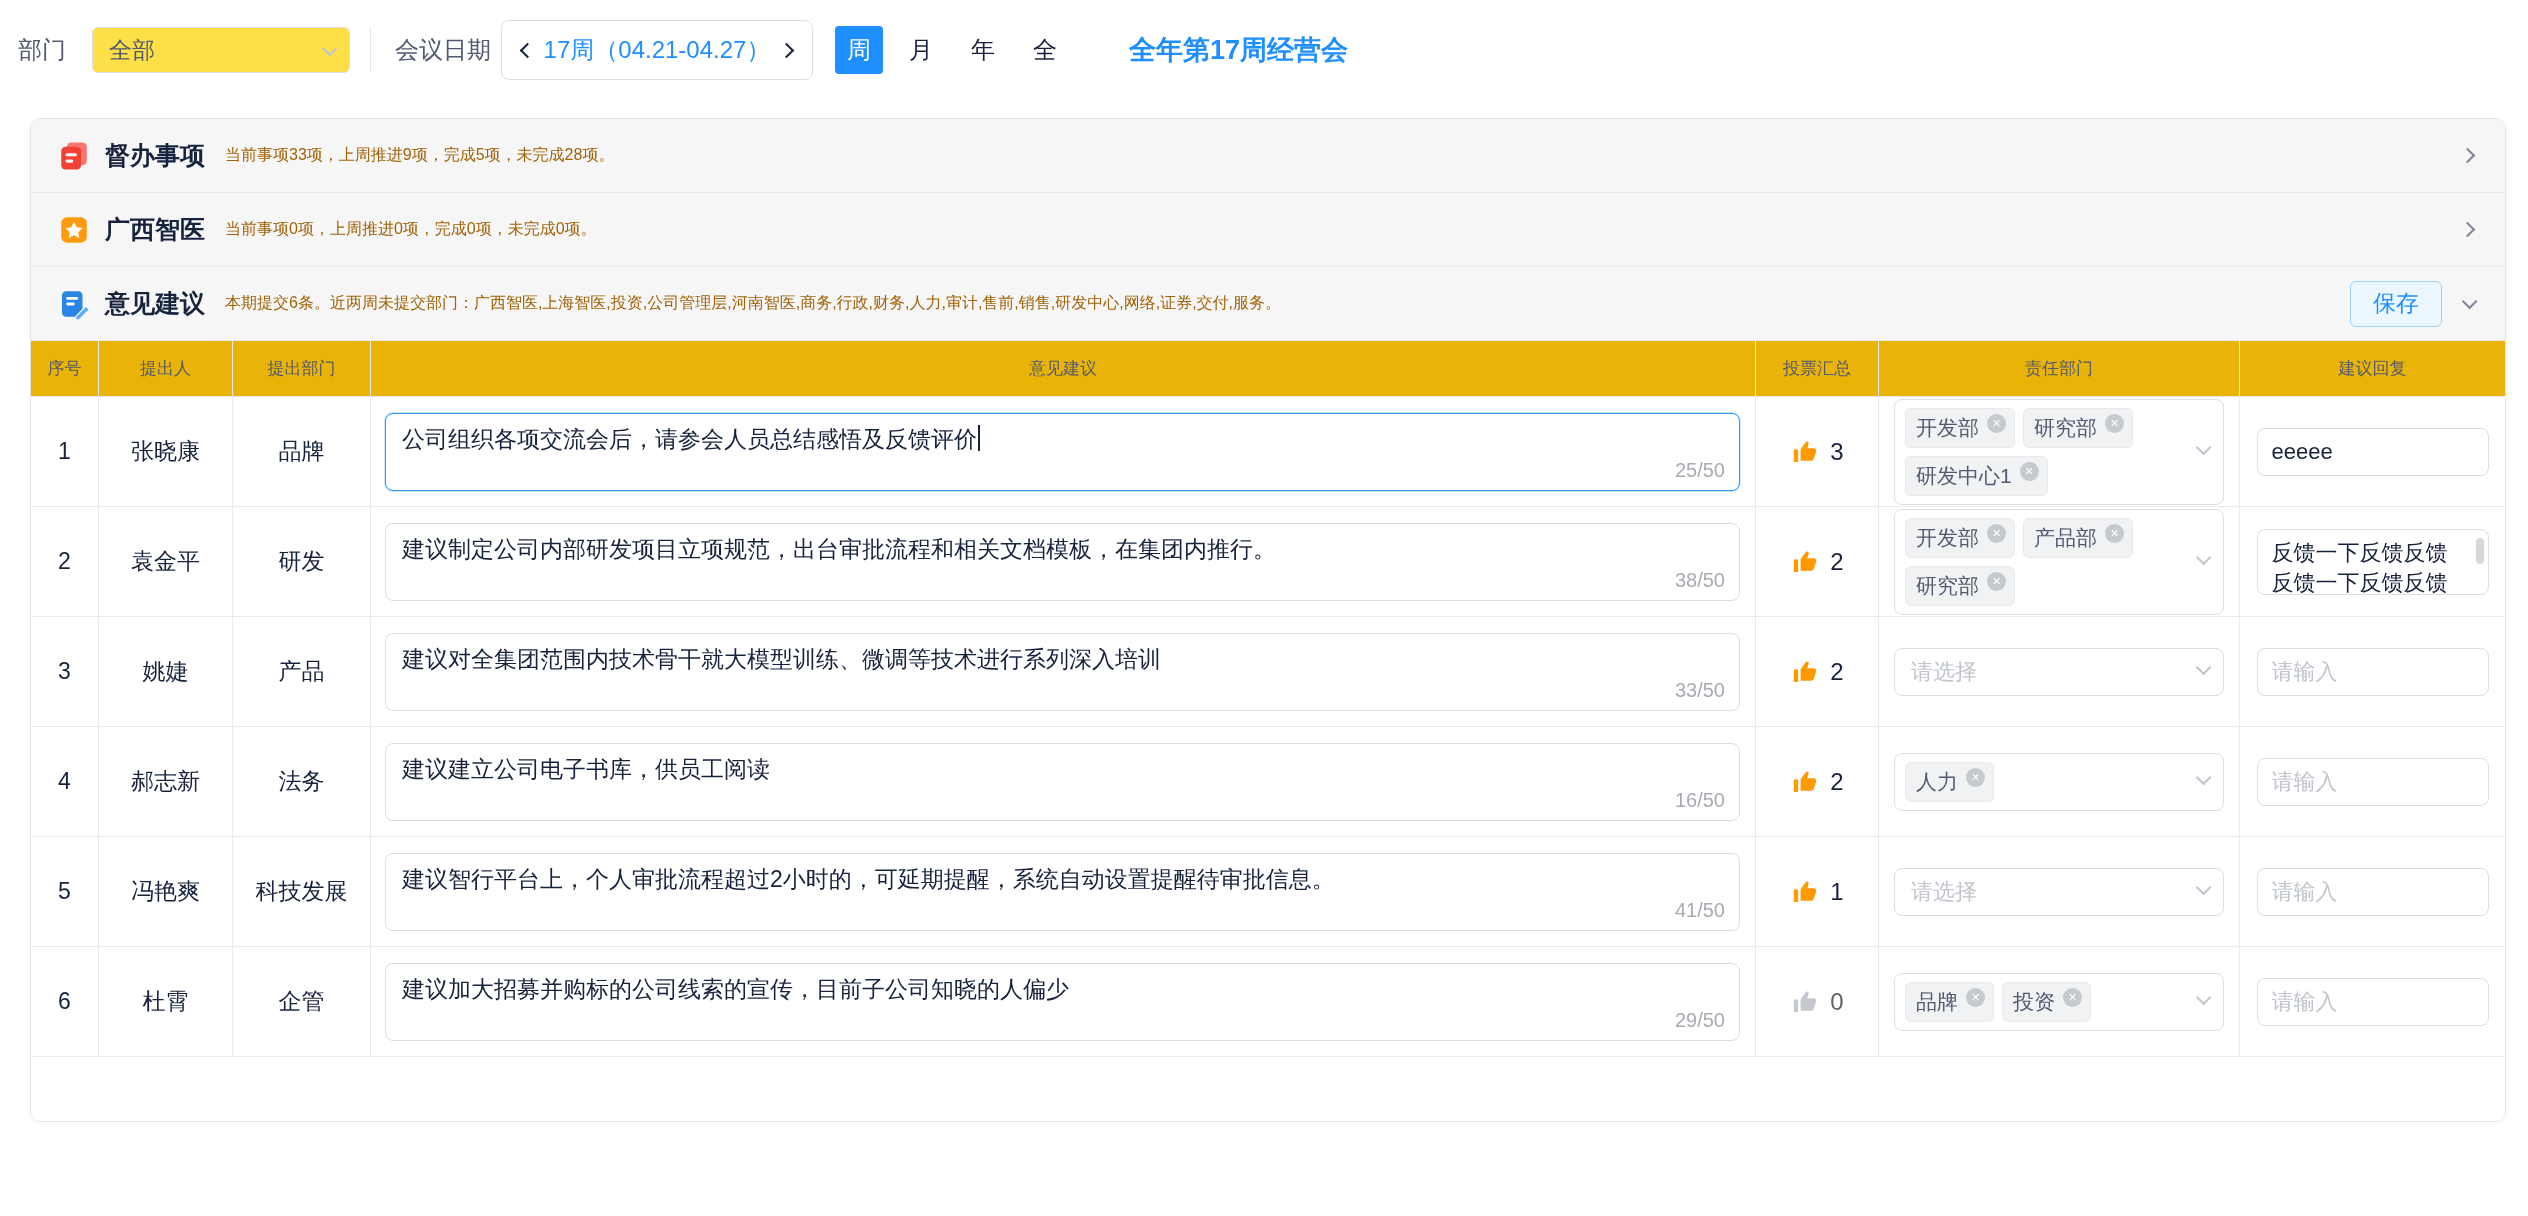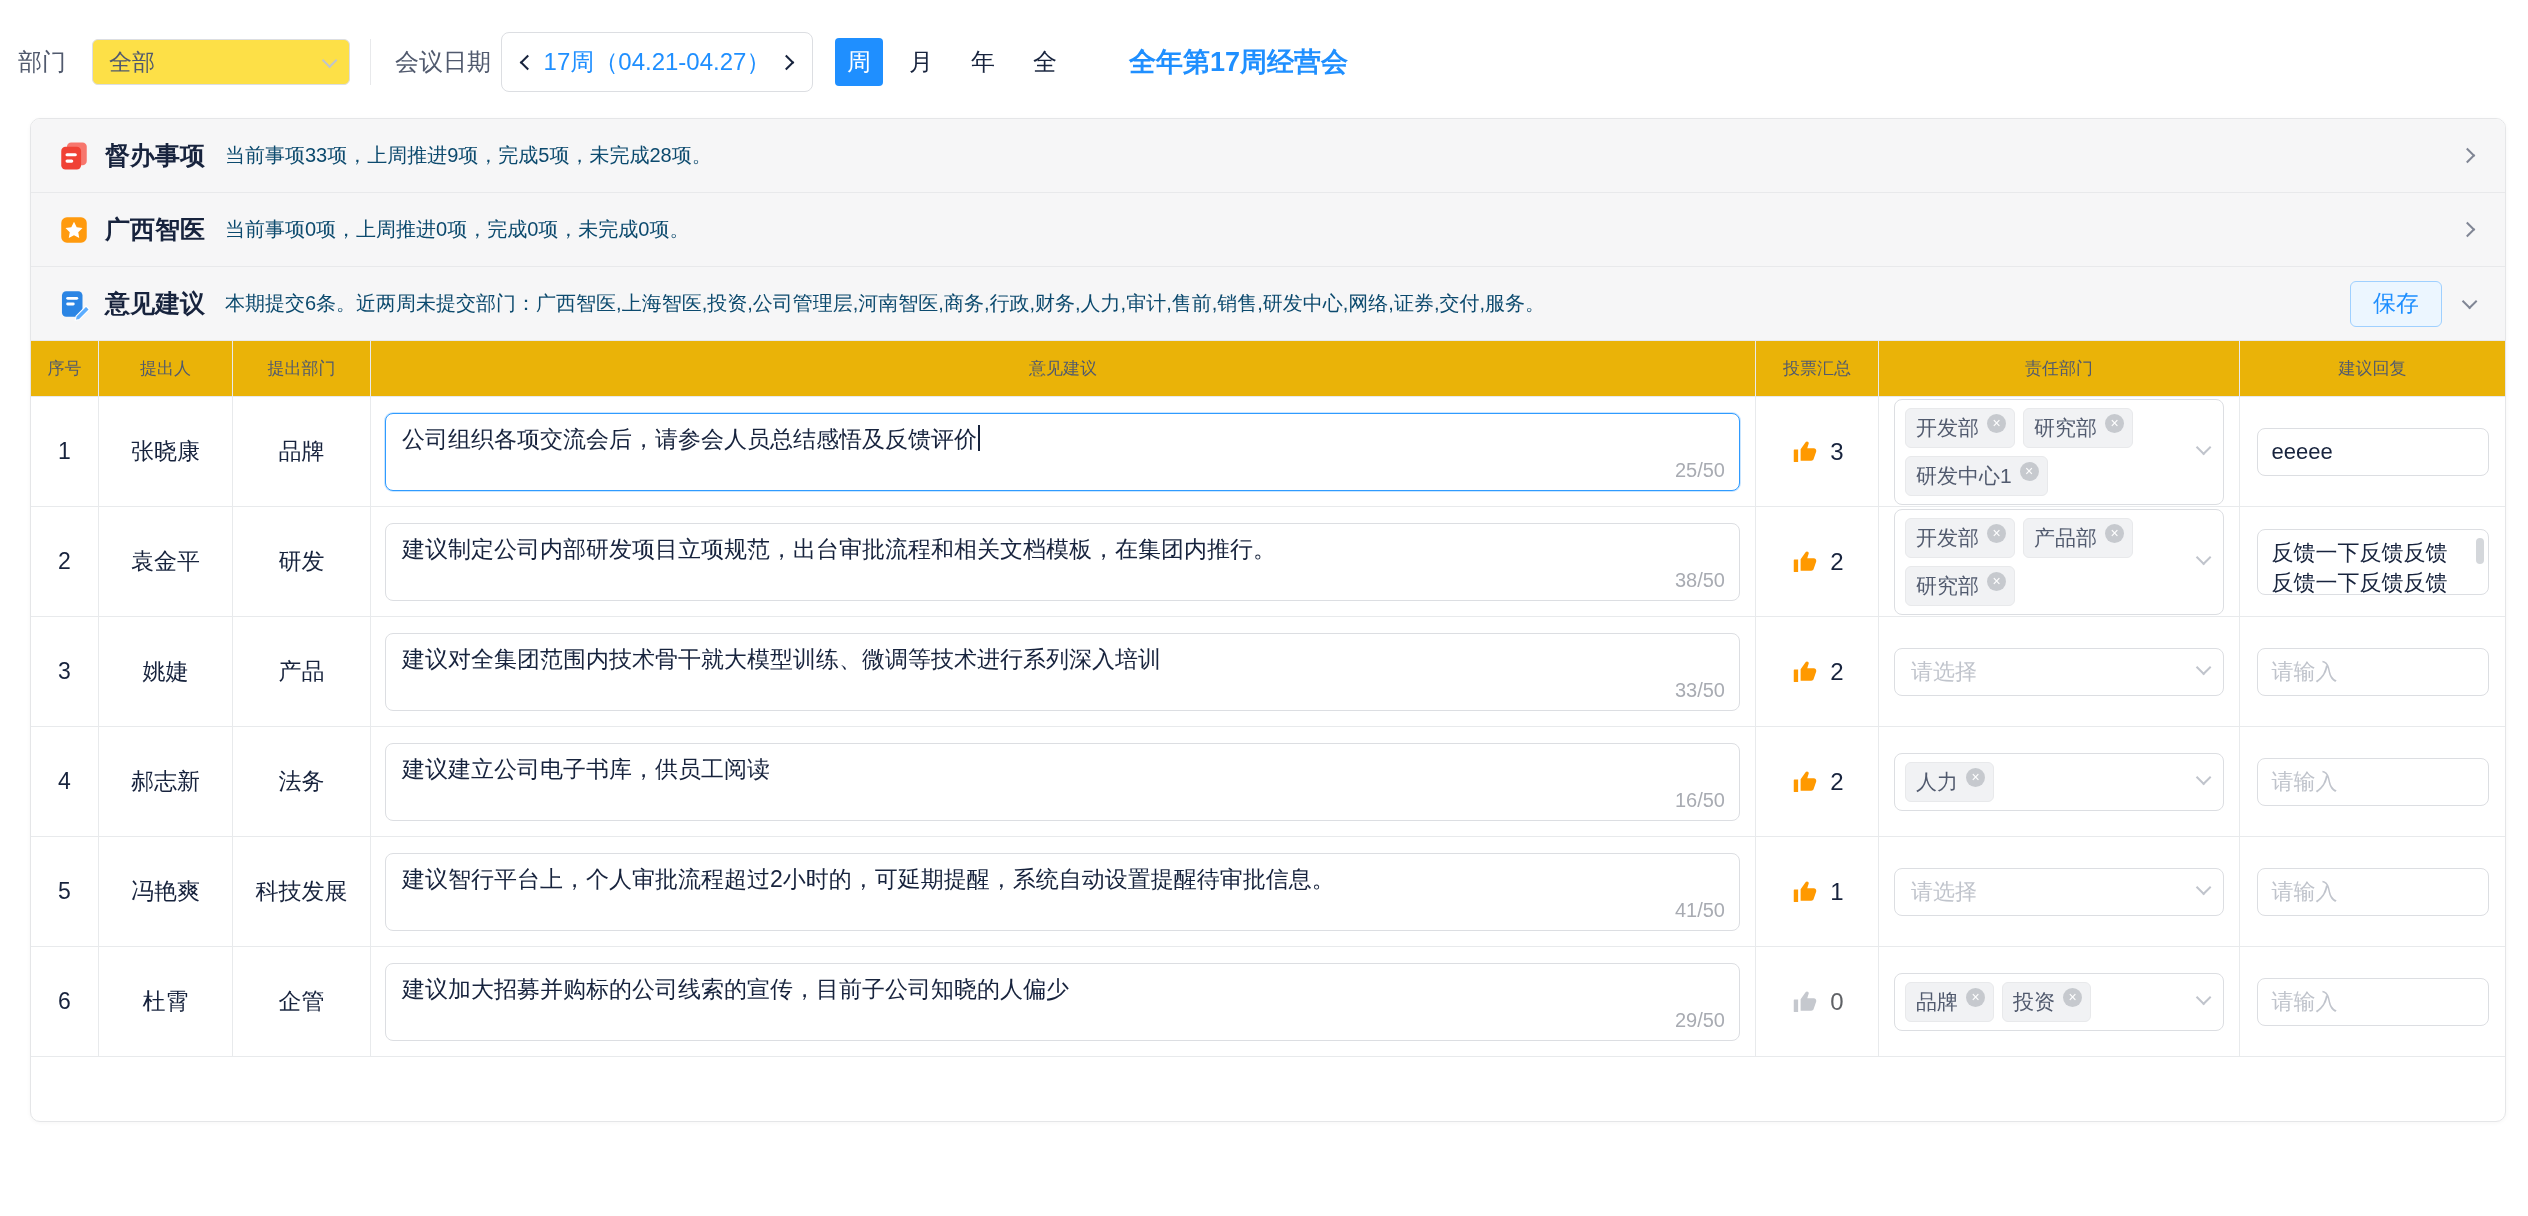--- a/index.html
+++ b/index.html
@@ -1,21 +1,21 @@
 <!DOCTYPE html>
 <html><head>
 <meta charset="utf-8">
 <style>
   * { box-sizing: border-box; margin:0; padding:0; }
   html,body { width:2528px; height:1216px; background:#fff;
     font-family:"Liberation Sans","DejaVu Sans",sans-serif; color:#2e3340; }
   .stage { position:relative; width:2528px; height:1216px; overflow:hidden; }
 
   
-  .topbar { position:absolute; top:16px; left:0; width:100%; height:92px;
+  .topbar { position:absolute; top:4px; left:0; width:100%; height:92px;
     display:flex; align-items:center; padding-left:18px; }
   .tb-label { font-size:24px; color:#515a6e; }
   .tb-select { margin-left:26px; width:258px; height:46px; border:1px solid #dcdee2;
     border-radius:6px; display:flex; align-items:center; justify-content:space-between;
     padding:0 16px; background:#fde047; cursor:pointer; }
   .tb-select .val { font-size:23px; color:#515a6e; }
   .chev { display:inline-block; width:11px; height:11px; border-right:2px solid currentColor;
     border-bottom:2px solid currentColor; }
   .chev.down  { transform:rotate(45deg) translateY(-3px); }
   .chev.right { transform:rotate(-45deg); }
@@ -37,21 +37,21 @@
 
   
   .card { position:absolute; left:30px; top:118px; width:2476px; height:1004px;
     border:1px solid #e5e6e8; border-radius:10px; background:#fff;
     box-shadow:0 1px 4px rgba(0,0,0,0.04); overflow:hidden; }
 
   .summary-row { height:74px; background:#f6f6f7; border-bottom:1px solid #e8e9eb;
     display:flex; align-items:center; padding:0 26px; cursor:pointer; }
   .sum-icon { width:34px; height:34px; margin-right:14px; flex:0 0 auto; }
   .sum-title { font-size:25px; font-weight:bold; color:#17233d; margin-right:20px; white-space:nowrap; }
-  .sum-desc { font-size:20px; color:#0c4a6e; flex:1; }
+  .sum-desc { font-size:16px; color:#a16207; flex:1; }
   .sum-chev { color:#808695; margin-right:6px; }
   .save-btn { height:46px; padding:0 22px; background:#ecf6ff; border:1px solid #9fd0ff;
     color:#1f8fff; font-size:23px; border-radius:6px; cursor:pointer; margin-right:20px; }
 
   
   .t-row { display:grid; grid-template-columns:68px 134px 138px 1385px 123px 361px 1fr; }
   .t-head .cell { height:56px; background:#eab308; color:#515a6e; font-size:17px; }
   .cell { border-right:1px solid #e8eaec; border-bottom:1px solid #e8eaec;
     display:flex; align-items:center; justify-content:center; }
   .cell:last-child { border-right:none; }

